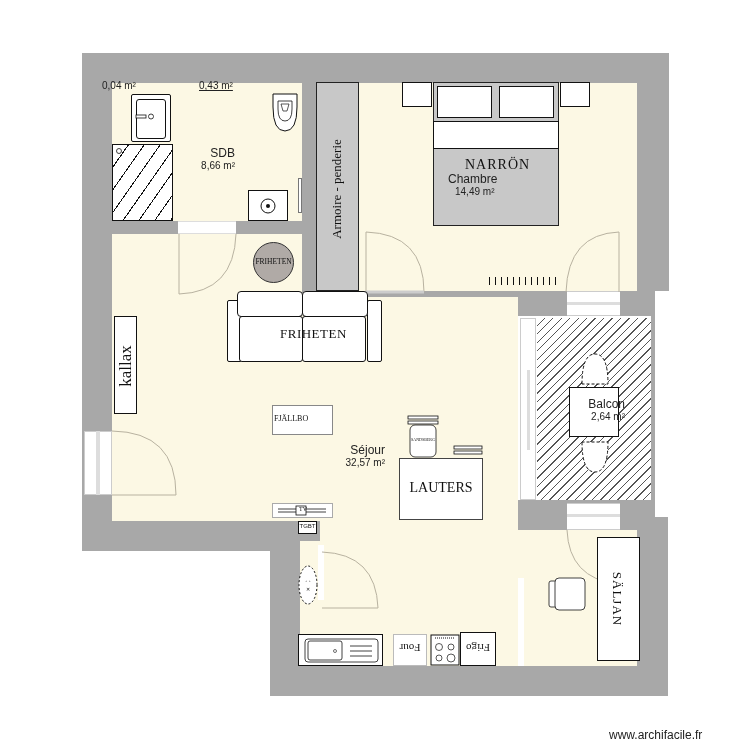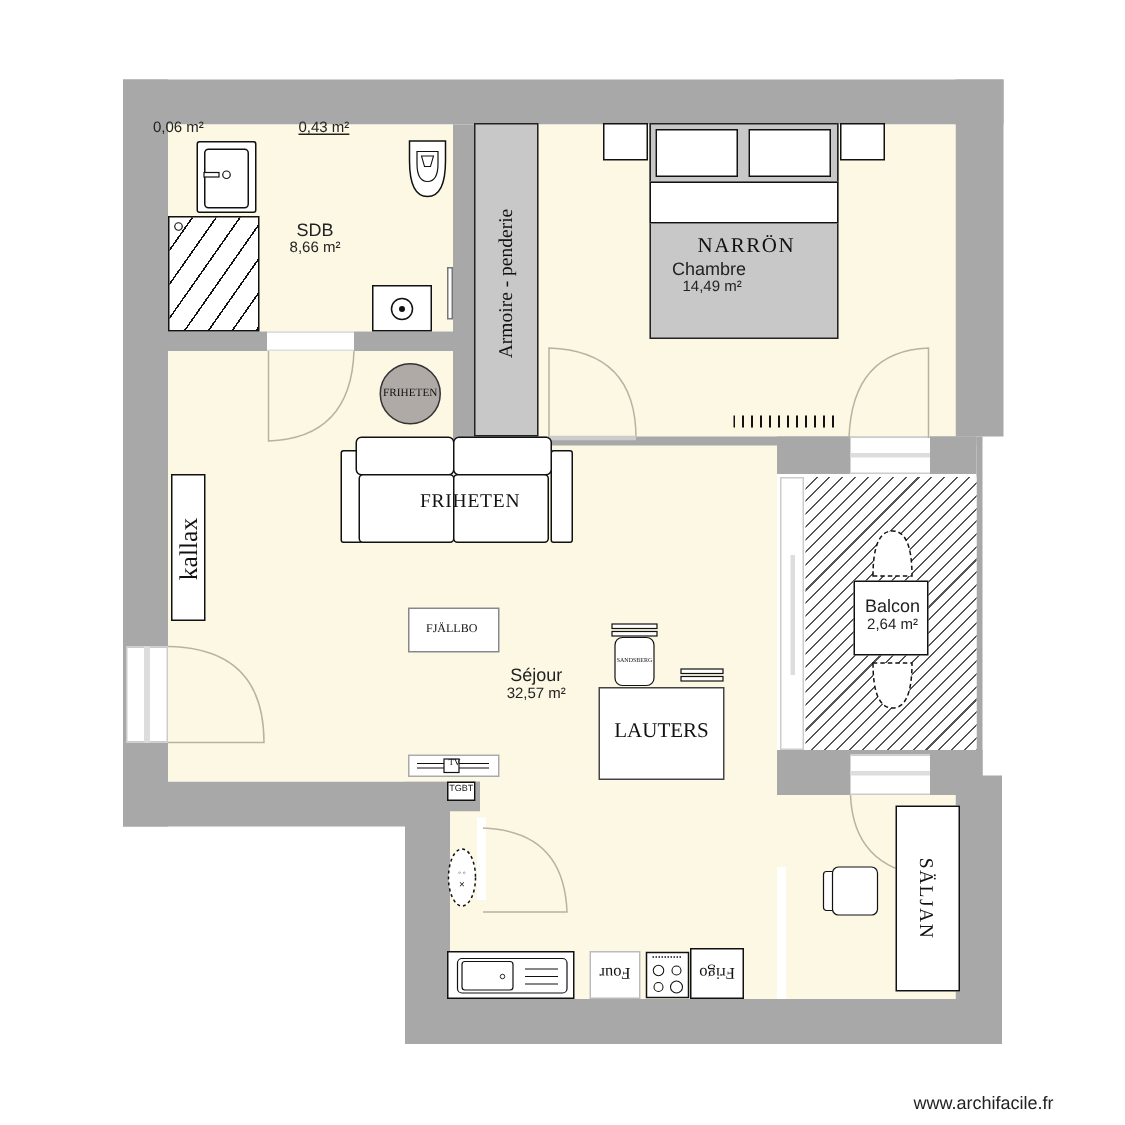--- a/index.html
+++ b/index.html
@@ -3,21 +3,21 @@
 <meta charset="utf-8">
 <style>
   html, body { margin:0; padding:0; background:#ffffff; }
   body { width:750px; height:750px; position:relative; overflow:hidden; font-family:"Liberation Sans", sans-serif; }
   .abs { position:absolute; box-sizing:border-box; }
   .wall { background:#a8a8a8; }
   .floor { background:#fcf8e4; }
   .white { background:#ffffff; }
   .furn { background:#ffffff; border:1px solid #111; }
   .serif { font-family:"Liberation Serif", serif; color:#111; }
-  .label { color:#222; font-size:12px; text-align:center; line-height:1.1; }
+  .label { color:#222; font-size:12px; text-align:right; line-height:1.1; }
   .small { font-size:10px; }
   .wm { color:#222; font-size:12px; }
   svg { position:absolute; overflow:visible; }
 </style>
 </head>
 <body>
 
 <div class="abs wall" style="left:82px;top:53px;width:587px;height:30px;"></div>
 <div class="abs wall" style="left:82px;top:53px;width:30px;height:498px;"></div>
 <div class="abs wall" style="left:637px;top:53px;width:32px;height:238px;"></div>
@@ -86,21 +86,21 @@
 <div class="abs furn" style="left:248px;top:190px;width:40px;height:31px;"></div>
 <svg style="left:258px;top:196px;" width="20" height="20">
     <circle cx="10" cy="10" r="7" fill="#fff" stroke="#111"></circle>
     <circle cx="10" cy="10" r="2" fill="#111"></circle>
   </svg>
 <div class="abs" style="left:298px;top:178px;width:4px;height:35px;border:1px solid #777;background:#fff;"></div>
 <div class="abs label" style="left:185px;top:147px;width:50px;">
   <div>SDB</div>
   <div class="small">8,66 m²</div>
 </div>
-<div class="abs small" style="left:102px;top:80px;color:#222;">0,06 m²</div>
+<div class="abs small" style="left:102px;top:80px;color:#222;">0,04 m²</div>
 <div class="abs small" style="left:199px;top:80px;color:#222;text-decoration:underline;">0,43 m²</div>
 
 <div class="abs" style="left:316px;top:82px;width:43px;height:209px;background:#c8c8c8;border:1px solid #222;"></div>
 <div class="abs serif" style="left:237px;top:181px;width:200px;text-align:center;font-size:13px;transform:rotate(-90deg);">Armoire - penderie</div>
 
 <div class="abs furn" style="left:402px;top:82px;width:30px;height:25px;"></div>
 <div class="abs furn" style="left:560px;top:82px;width:30px;height:25px;"></div>
 <div class="abs" style="left:433px;top:82px;width:126px;height:144px;background:#c8c8c8;border:1px solid #222;"></div>
 <div class="abs" style="left:433px;top:82px;width:126px;height:40px;background:#c8c8c8;border:1px solid #222;"></div>
 <div class="abs furn" style="left:437px;top:86px;width:55px;height:32px;"></div>
@@ -141,21 +141,21 @@
 <div class="abs furn" style="left:237px;top:291px;width:66px;height:26px;border-radius:4px;"></div>
 <div class="abs furn" style="left:302px;top:291px;width:66px;height:26px;border-radius:4px;"></div>
 <div class="abs furn" style="left:239px;top:316px;width:64px;height:46px;border-radius:3px;"></div>
 <div class="abs furn" style="left:302px;top:316px;width:64px;height:46px;border-radius:3px;"></div>
 <div class="abs serif" style="left:280px;top:326px;font-size:13px;letter-spacing:0.5px;">FRIHETEN</div>
 
 <div class="abs furn" style="left:114px;top:316px;width:23px;height:98px;"></div>
 <div class="abs serif" style="left:96px;top:356px;width:60px;text-align:center;font-size:17px;transform:rotate(-90deg);">kallax</div>
 
 <div class="abs" style="left:272px;top:405px;width:61px;height:30px;background:#fff;border:1px solid #888;"></div>
-<div class="abs serif" style="left:284px;top:414px;font-size:8px;">FJÄLLBO</div>
+<div class="abs serif" style="left:274px;top:414px;font-size:8px;">FJÄLLBO</div>
 
 <div class="abs label" style="left:330px;top:444px;width:55px;">
   <div>Séjour</div>
   <div class="small">32,57 m²</div>
 </div>
 
 <svg style="left:407px;top:415px;" width="32" height="44">
     <rect x="1" y="1" width="30" height="3" fill="#fff" stroke="#111" stroke-width="0.8"></rect>
     <rect x="1" y="6" width="30" height="3" fill="#fff" stroke="#111" stroke-width="0.8"></rect>
     <rect x="3" y="10" width="26" height="32" rx="5" fill="#fff" stroke="#111" stroke-width="0.8"></rect>

